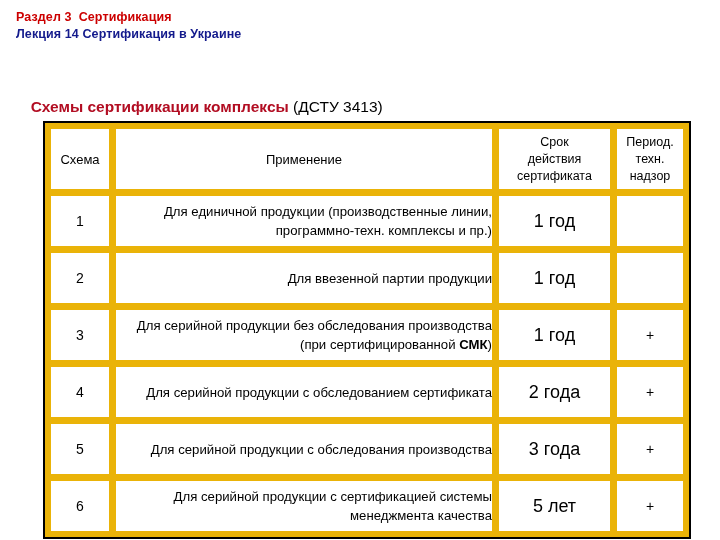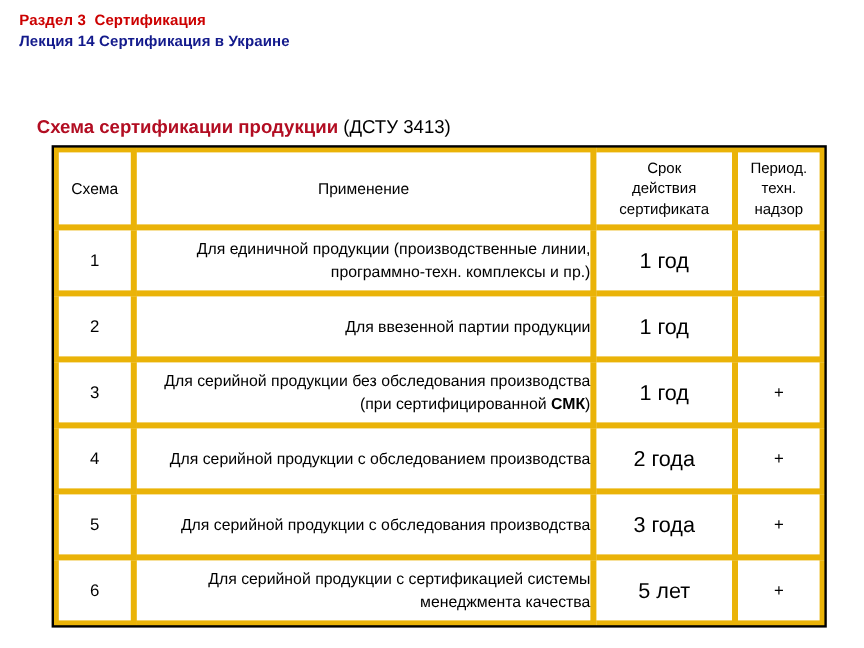--- a/index.html
+++ b/index.html
@@ -54,21 +54,21 @@
     position: absolute;
     left: 44px;
     top: 122px;
     width: 639px;
     border-collapse: collapse;
     table-layout: fixed;
     background: #ffffff;
   }
   #schemes-table td,
   #schemes-table th {
-    border: 5px solid #eab308;
+    border: 7px solid #eab308;
     padding: 0;
     background: #ffffff;
     font-weight: normal;
   }
   
   #schemes-table {
     outline: 2px solid #000000;
     outline-offset: -1px;
   }
 
@@ -112,21 +112,21 @@
 </style>
 </head>
 <body>
 
 <div id="slide-header">
   <div class="hdr-line hdr-red" style="color: rgb(204, 0, 0);">Раздел 3  Сертификация</div>
   <div class="hdr-line hdr-blue" style="color: rgb(19, 26, 140);">Лекция 14 Сертификация в Украине</div>
 </div>
 
 <div id="slide-title">
-  <span class="title-main" style="color: rgb(178, 13, 34);">Схема сертификации продукции</span><span class="title-sub" style="color: rgb(0, 0, 0); margin-top: 44px;"> (ДСТУ 3413)</span>
+  <span class="title-main" style="color: rgb(178, 13, 34);">Схемы сертификации комплексы</span><span class="title-sub" style="color: rgb(0, 0, 0); margin-top: 44px;"> (ДСТУ 3413)</span>
 </div>
 
 <table id="schemes-table">
   <colgroup>
     <col class="col-scheme">
     <col class="col-apply">
     <col class="col-term">
     <col class="col-super">
   </colgroup>
   <thead>
@@ -155,21 +155,21 @@
         <td class="cell-super"></td>
       </tr>
       <tr class="data-row">
         <td class="cell-scheme">3</td>
         <td class="cell-apply"><span>Для серийной продукции без обследования производства (при сертифицированной </span><b>СМК</b><span>)</span></td>
         <td class="cell-term">1 год</td>
         <td class="cell-super">+</td>
       </tr>
       <tr class="data-row">
         <td class="cell-scheme">4</td>
-        <td class="cell-apply"><span>Для серийной продукции с обследованием производства</span></td>
+        <td class="cell-apply"><span>Для серийной продукции с обследованием сертификата</span></td>
         <td class="cell-term">2 года</td>
         <td class="cell-super">+</td>
       </tr>
       <tr class="data-row">
         <td class="cell-scheme">5</td>
         <td class="cell-apply"><span>Для серийной продукции с обследования производства</span></td>
         <td class="cell-term">3 года</td>
         <td class="cell-super">+</td>
       </tr>
       <tr class="data-row">

